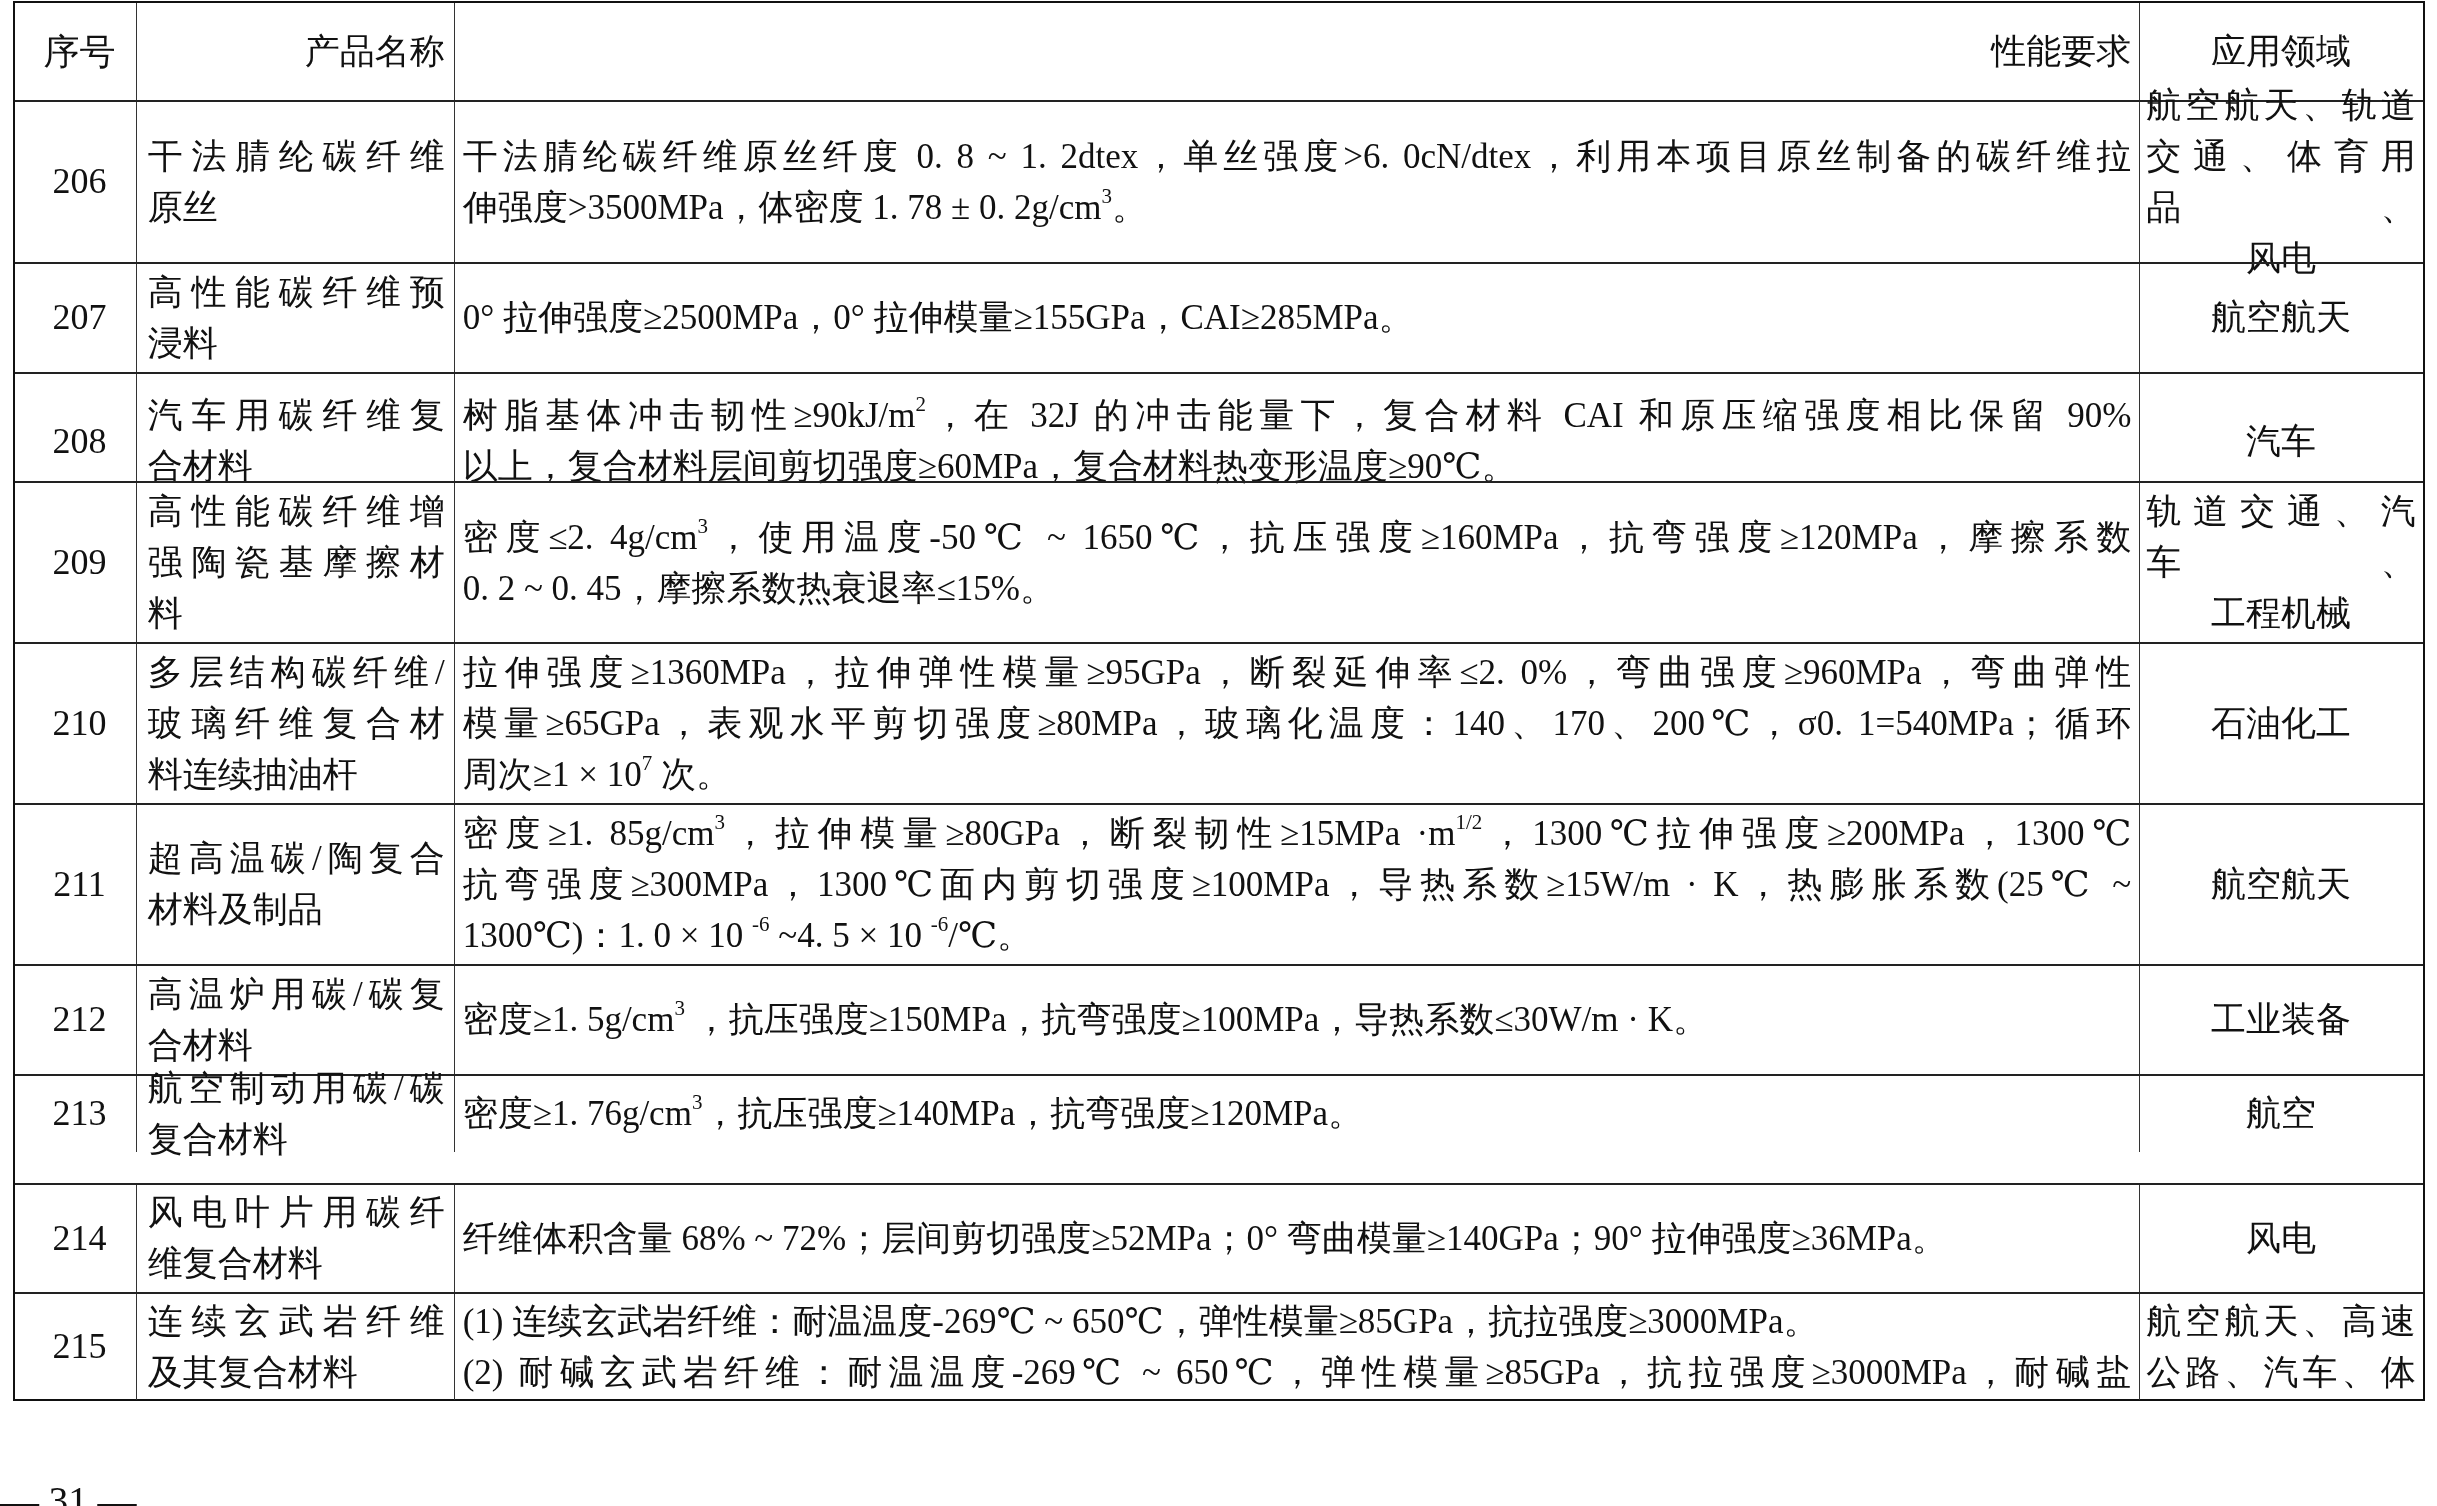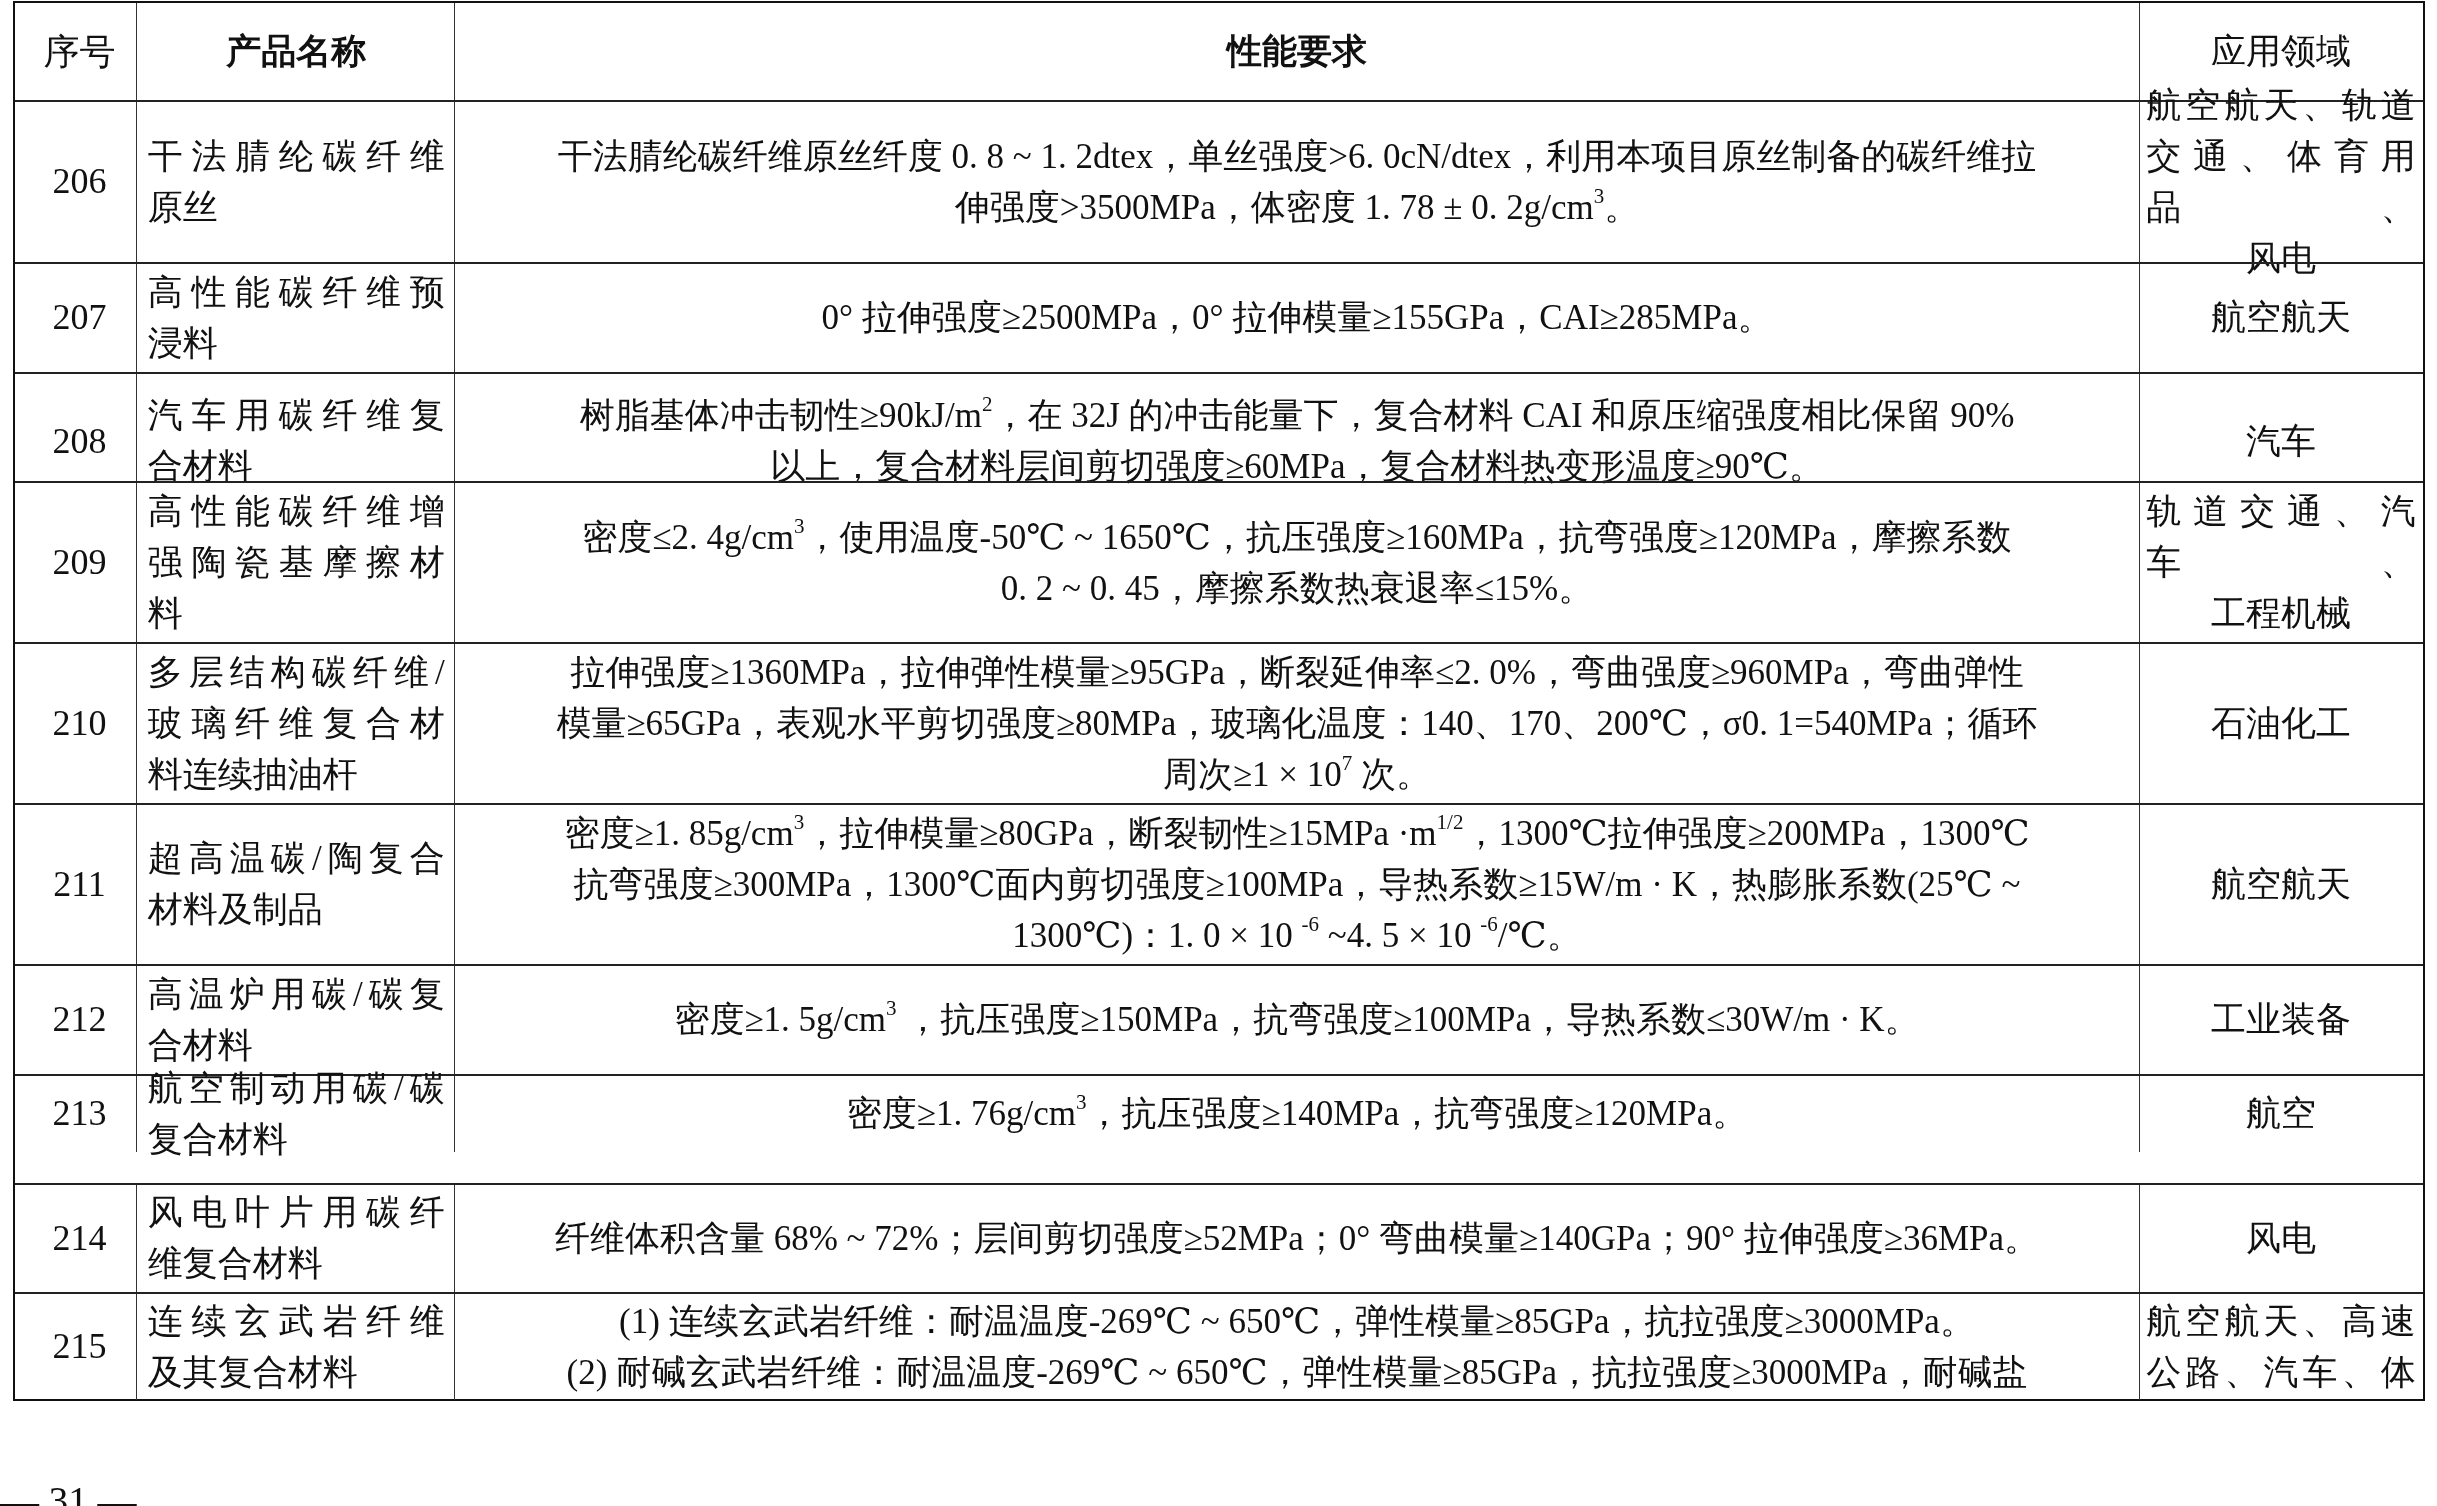--- a/index.html
+++ b/index.html
@@ -6,29 +6,29 @@
   body { width: 2438px; height: 1506px; position: relative; overflow: hidden;
          font-family: "Liberation Serif", "DejaVu Serif", serif; color: #111111; }
   .tbl { position: absolute; left: 13px; top: 0.8px; width: 2412px; height: 1400px;
          border: 2.3px solid #111; box-sizing: border-box; }
   .row { position: absolute; left: 0; width: 100%; box-sizing: border-box; border-top: 2.3px solid #222; }
   .row.first { border-top: none; }
   .cell { position: absolute; top: 0; bottom: 0; box-sizing: border-box;
           display: flex; flex-direction: column; justify-content: center; padding-left: 8px; }
   .c-no   { left: 0; width: 121px; align-items: center; font-size: 36px; }
   .c-name { left: 121px; width: 318px; border-left: 1.5px solid #333; padding: 0 9.3px 0 10.8px; font-size: 35px; }
-  .c-req  { left: 439px; width: 1685px; border-left: 1.5px solid #333; padding: 0 7.7px 0 7.7px; font-size: 35px; align-items: center; }
+  .c-req  { left: 439px; width: 1685px; border-left: 1.5px solid #333; padding: 0 7.7px 0 7.7px; font-size: 35px; }
   .c-app  { left: 2124px; width: 283px; border-left: 1.5px solid #333; padding: 0 6.2px; font-size: 35px; }
   .line { display: block; line-height: 51px; white-space: nowrap; }
   .just { text-align: justify; text-align-last: justify; white-space: normal; }
   .c-app .line { text-align: center; width: 100%; }
   .c-app .line.just { text-align: justify; text-align-last: justify; }
   .hdr { font-family: "DejaVu Sans", "Liberation Sans", sans-serif; font-size: 36px; }
   .hdr .cell { align-items: center; }
-  .hdr .c-name, .hdr .c-req { align-items: center; font-weight: bold; }
+  .hdr .c-name, .hdr .c-req { align-items: flex-end; }
   sup { font-size: 0.6em; line-height: 0; vertical-align: 0.75em; }
   .pageno { position: absolute; top: 1452px; left: 0; width: 2438px; text-align: left;
             font-size: 39px; font-family: "Liberation Serif", serif; margin-top: 26px; }
 </style>
 </head>
 <body>
 
 <div class="tbl">
 
   <div class="row first hdr" style="top:0; height:97px;">

